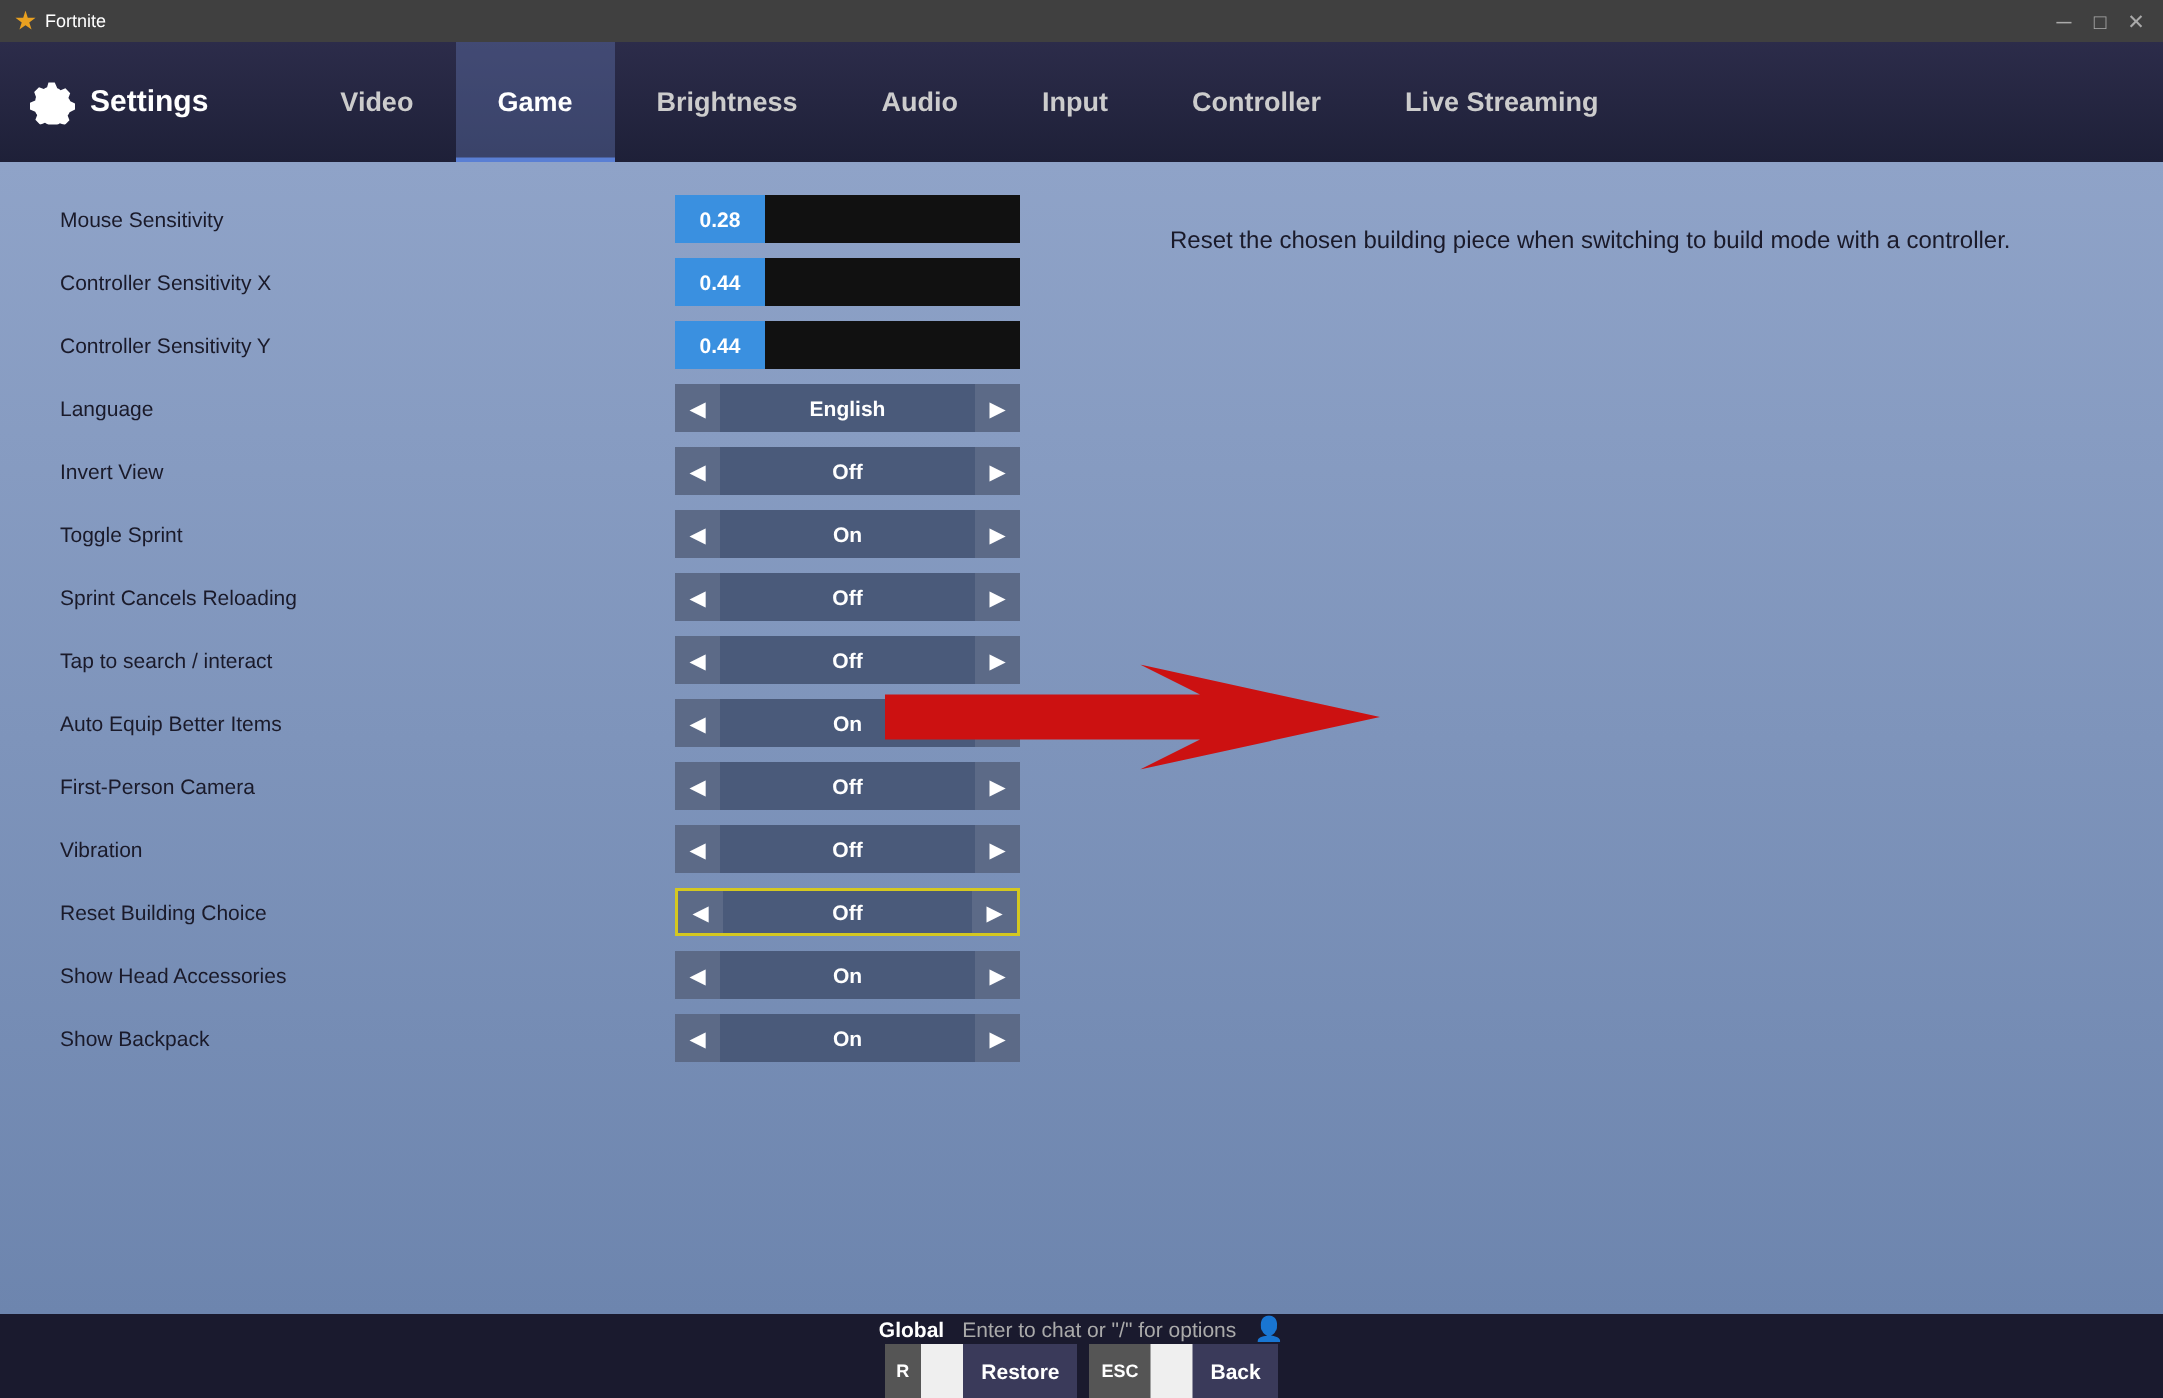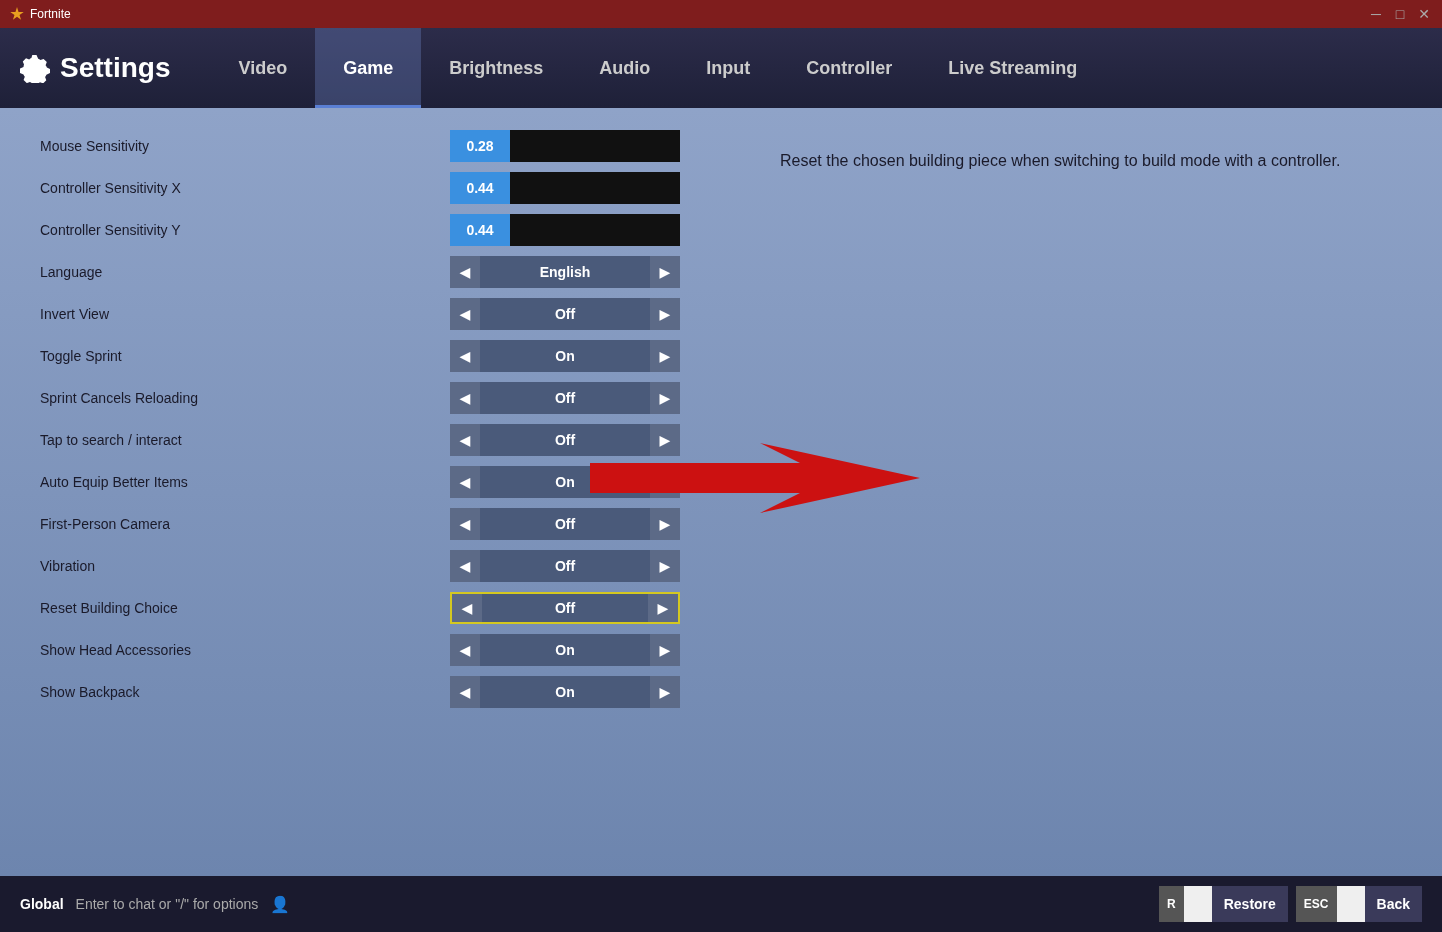--- a/index.html
+++ b/index.html
@@ -9,21 +9,21 @@
       background: #7b8db5;
       font-family: 'Arial', sans-serif;
       overflow: hidden;
       position: relative;
     }
 
     
     .title-bar {
       width: 100%;
       height: 28px;
-      background: #7f1d1d;
+      background: #404040;
       display: flex;
       align-items: center;
       justify-content: space-between;
       padding: 0 10px;
     }
     .title-bar-left {
       display: flex;
       align-items: center;
       gap: 6px;
       color: white;
@@ -56,23 +56,23 @@
       display: flex;
       align-items: center;
       padding: 0 20px;
       gap: 0;
     }
     .nav-brand {
       display: flex;
       align-items: center;
       gap: 10px;
       color: white;
-      font-size: 28px;
+      font-size: 20px;
       font-weight: bold;
-      margin-right: 40px;
+      margin-right: 60px;
     }
     .nav-brand-icon {
       width: 30px;
       height: 30px;
       color: white;
     }
     .nav-tabs {
       display: flex;
       align-items: center;
       height: 100%;
@@ -206,20 +206,21 @@
 
     
     .bottom-bar {
       width: 100%;
       height: 56px;
       background: #1a1a2e;
       display: flex;
       align-items: center;
       padding: 0 20px;
       justify-content: space-between;
+      flex-direction: column;
     }
     .bottom-left {
       display: flex;
       align-items: center;
       gap: 12px;
       color: #aaa;
       font-size: 14px;
     }
     .bottom-global {
       color: white;

